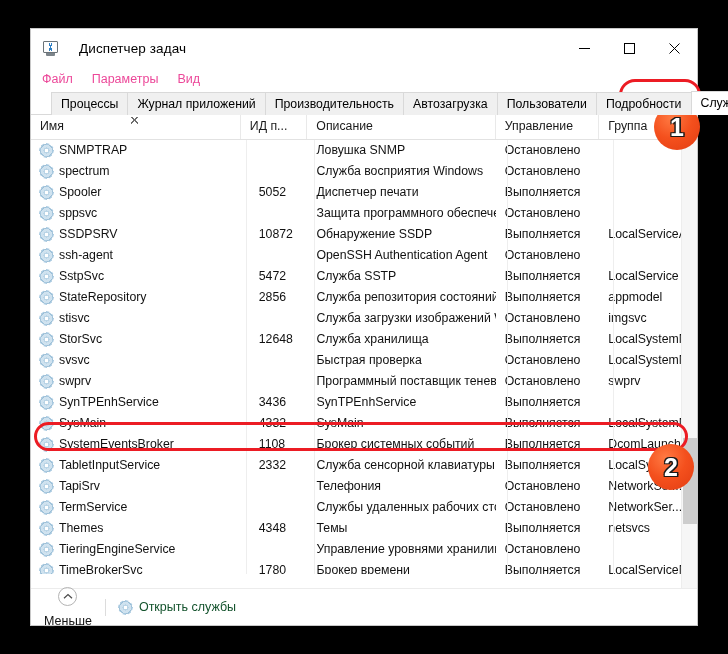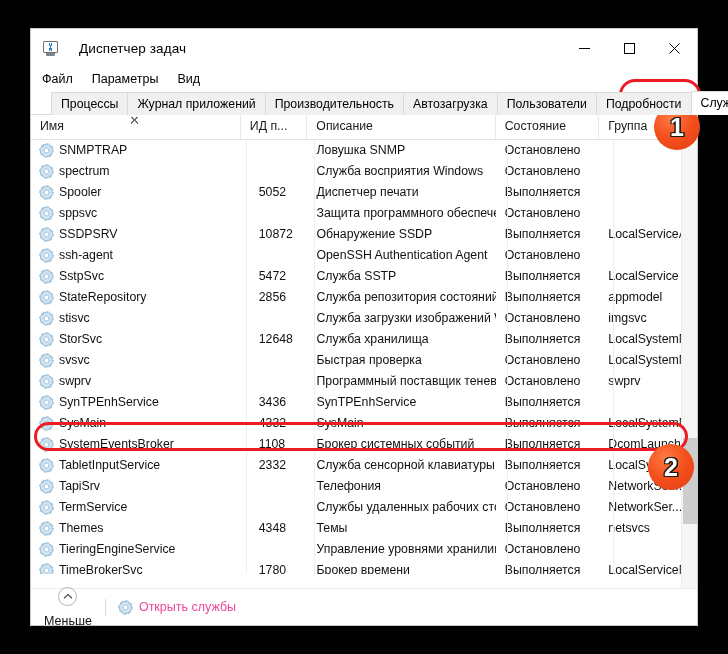--- a/index.html
+++ b/index.html
@@ -40,21 +40,21 @@
   .wbtn{
     width:45px;height:38px;display:flex;align-items:center;justify-content:center;
     background:transparent;
   }
   .wbtn svg{display:block;}
 
   
   .menubar{
     height:24px;display:flex;align-items:center;gap:0;padding-left:11px;background:#fff;
   }
-  .menuitem{font-size:12.5px;color:#000000;padding:2px 10px 2px 0;margin-right:9px;}
+  .menuitem{font-size:12.5px;color:#ec4899;padding:2px 10px 2px 0;margin-right:9px;}
 
   
   .tabstrip{
     position:relative;height:24px;background:#ffffff;
     padding-left:20px;display:flex;align-items:flex-end;
     box-sizing:border-box;
   }
   .tabstrip:after{
     content:"";position:absolute;left:0;right:0;bottom:0;height:1px;background:#d9d9d9;
   }
@@ -151,21 +151,21 @@
   }
   .less{display:flex;align-items:center;gap:8px;flex-direction:column;}
   .chev-circle{
     width:19px;height:19px;border-radius:50%;border:1px solid #b4b4b4;
     display:flex;align-items:center;justify-content:center;box-sizing:border-box;
   }
   .less-label{font-size:12.5px;color:#111;}
   .less-label u{text-decoration:underline;}
   .fsep{width:1px;height:17px;background:#dcdcdc;margin:0 13px;}
   .openserv{display:flex;align-items:center;gap:7px;}
-  .openserv .lbl{font-size:12.5px;color:#ec4899;}
+  .openserv .lbl{font-size:12.5px;color:#14532d;}
 
   
   .ann-circle{
     position:absolute;border:3px solid #ec1c24;border-radius:50%;box-sizing:border-box;
   }
   .ann-badge{
     position:absolute;width:46px;height:46px;border-radius:50%;
     background:radial-gradient(circle at 38% 30%, #ff7a43 0%, #f4501d 48%, #e23c12 100%);
     display:flex;align-items:center;justify-content:center;
     font-size:25px;font-weight:bold;color:#ffffff;
@@ -223,21 +223,21 @@
       <div class="tab">Подробности</div>
       <div class="tab active">Службы</div>
     </div>
 
     <div class="listwrap">
 
       <div class="lheader">
         <div class="hc c-name sorted">Имя</div>
         <div class="hc c-pid">ИД п...</div>
         <div class="hc c-desc">Описание</div>
-        <div class="hc c-state">Состояние</div>
+        <div class="hc c-state">Управление</div>
         <div class="hc c-group">Группа</div>
       </div>
 
       <div class="rows" id="rows">
           <div class="row">
             <div class="cell c-name">
               <span class="gear"></span>
               <span>SNMPTRAP</span>
             </div>
             <div class="cell c-pid"></div>

